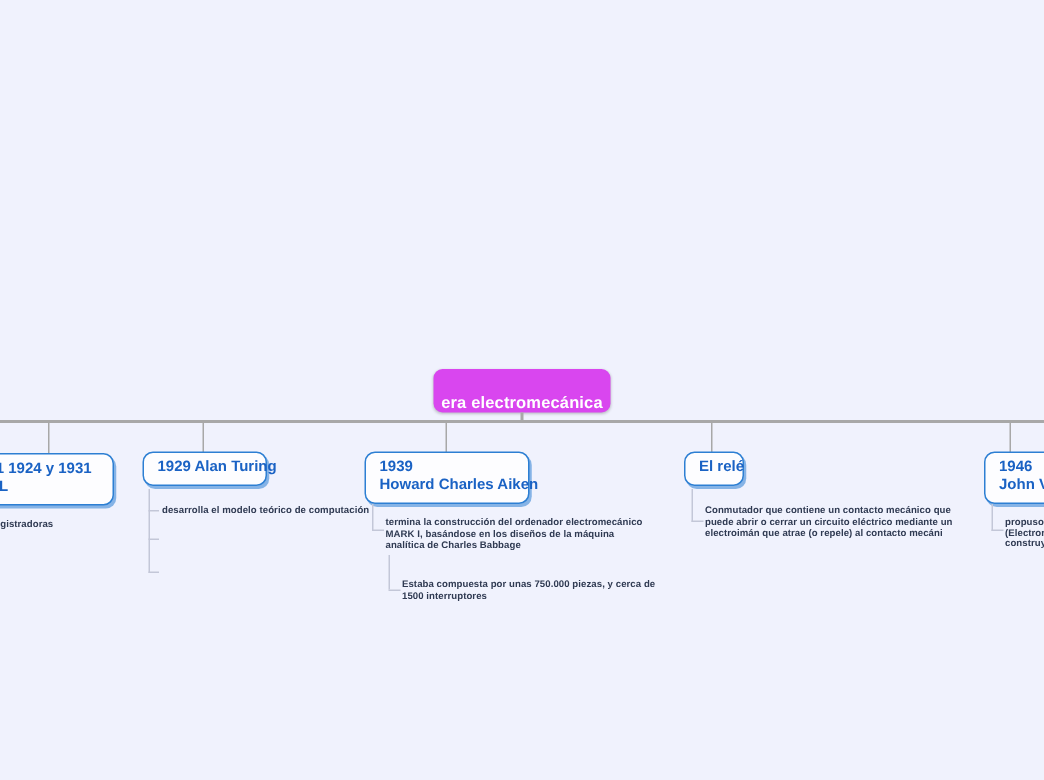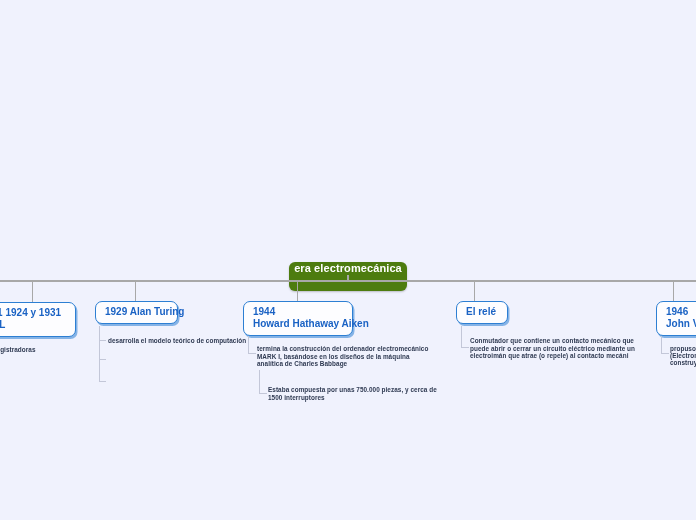--- a/index.html
+++ b/index.html
@@ -22,28 +22,27 @@
     height: 520px;
   }
 
   
   .root-node {
     position: absolute;
     left: 289px;
     top: 246px;
     width: 118px;
     height: 29px;
-    background: #4d7c0f;
+    background: #d946ef;
     border-radius: 6px;
     box-shadow: 0 1px 2px rgba(0,0,0,0.22);
     display: flex;
-    align-items: flex-start;
+    align-items: flex-end;
     justify-content: center;
     box-sizing: border-box;
-    margin-top: 16px;
   }
   .root-node .root-label {
     color: #ffffff;
     font-size: 11px;
     font-weight: bold;
     letter-spacing: 0.1px;
     white-space: nowrap;
   }
 
   
@@ -144,34 +143,34 @@
     </div>
     <div class="child-rail" style="left:99px; top:326px; height:56px;"></div>
     <div class="child-tick" style="left:99px; top:340px; width:7px;"></div>
     <div class="child-text" style="left:108px; top:337px; width:150px;">desarrolla el modelo teórico de computación</div>
     <div class="child-tick" style="left:99px; top:359px; width:7px;"></div>
     <div class="child-tick" style="left:99px; top:381px; width:7px;"></div>
   </div>
 
   <div class="branch">
     <div class="node-box" style="left:243px; top:301px; width:110px;">
-      <div class="node-title-line">1944</div>
-      <div class="node-title-line">Howard Hathaway Aiken</div>
+      <div class="node-title-line">1939</div>
+      <div class="node-title-line">Howard Charles Aiken</div>
     </div>
     <div class="child-rail" style="left:248px; top:336px; height:18px;"></div>
     <div class="child-tick" style="left:248px; top:353px; width:8px;"></div>
     <div class="child-text" style="left:257px; top:345px; width:178px;">termina la construcción del ordenador electromecánico MARK I, basándose en los diseños de la máquina analítica de Charles Babbage</div>
 
     <div class="child-rail" style="left:259px; top:370px; height:23px;"></div>
     <div class="child-tick" style="left:259px; top:393px; width:8px;"></div>
     <div class="child-text" style="left:268px; top:386px; width:170px;">Estaba compuesta por unas 750.000 piezas, y cerca de 1500 interruptores</div>
   </div>
 
   <div class="branch">
-    <div class="node-box" style="left:456px; top:301px; width:52px;">
+    <div class="node-box" style="left:456px; top:301px; width:40px;">
       <div class="node-title-line">El relé</div>
     </div>
     <div class="child-rail" style="left:461px; top:326px; height:22px;"></div>
     <div class="child-tick" style="left:461px; top:347px; width:8px;"></div>
     <div class="child-text" style="left:470px; top:337px; width:165px;">Conmutador que contiene un contacto mecánico que puede abrir o cerrar un circuito eléctrico mediante un electroimán que atrae (o repele) al contacto mecáni</div>
   </div>
 
   <div class="branch">
     <div class="node-box" style="left:656px; top:301px; width:110px;">
       <div class="node-title-line">1946</div>

